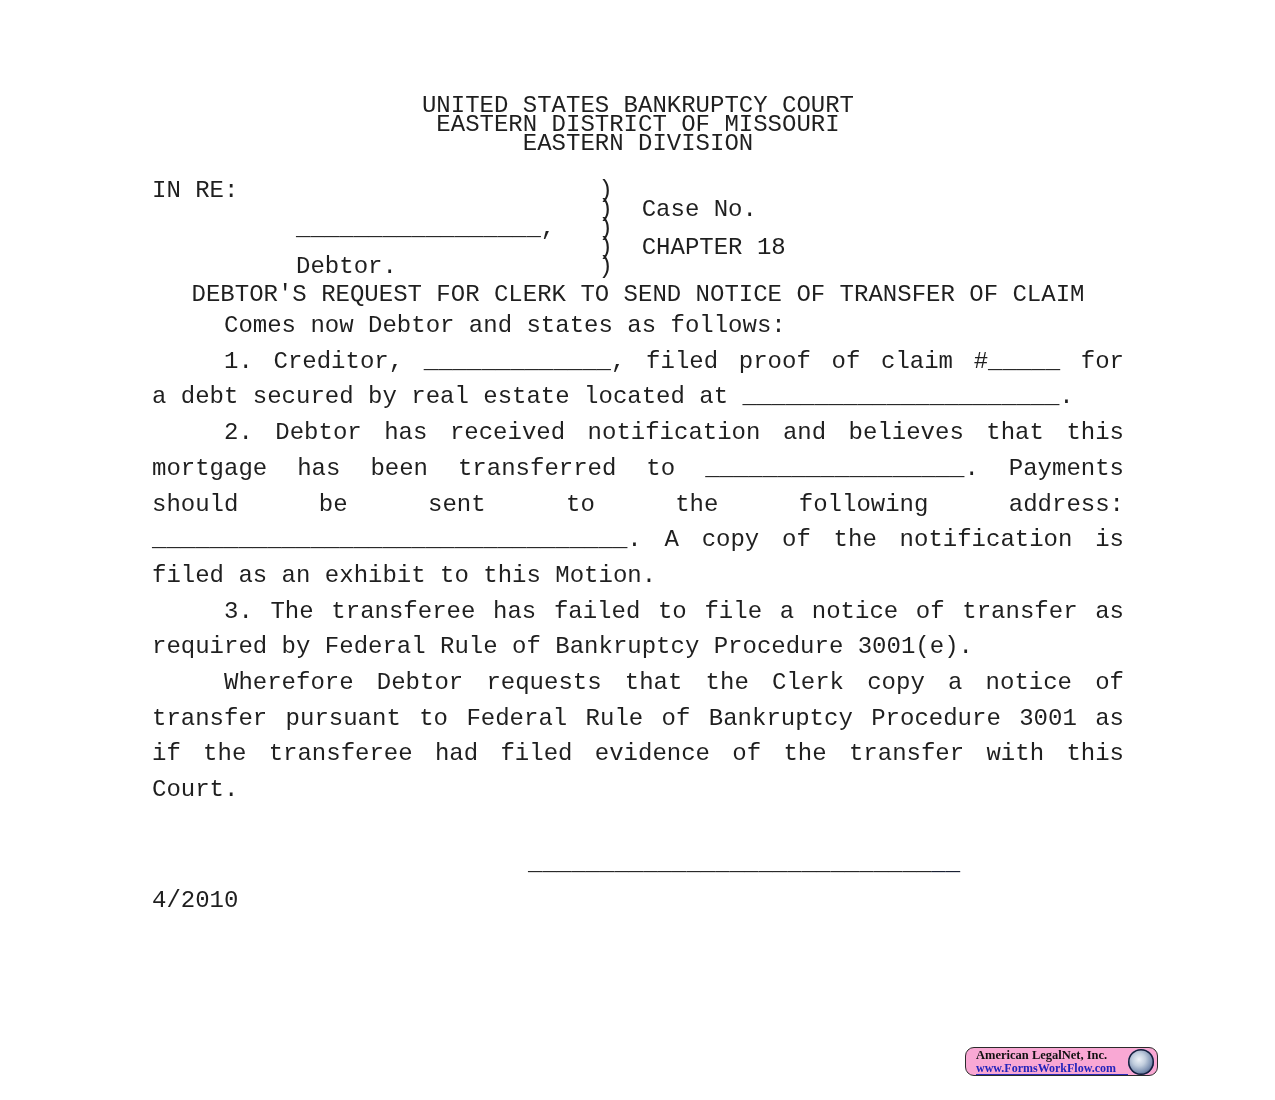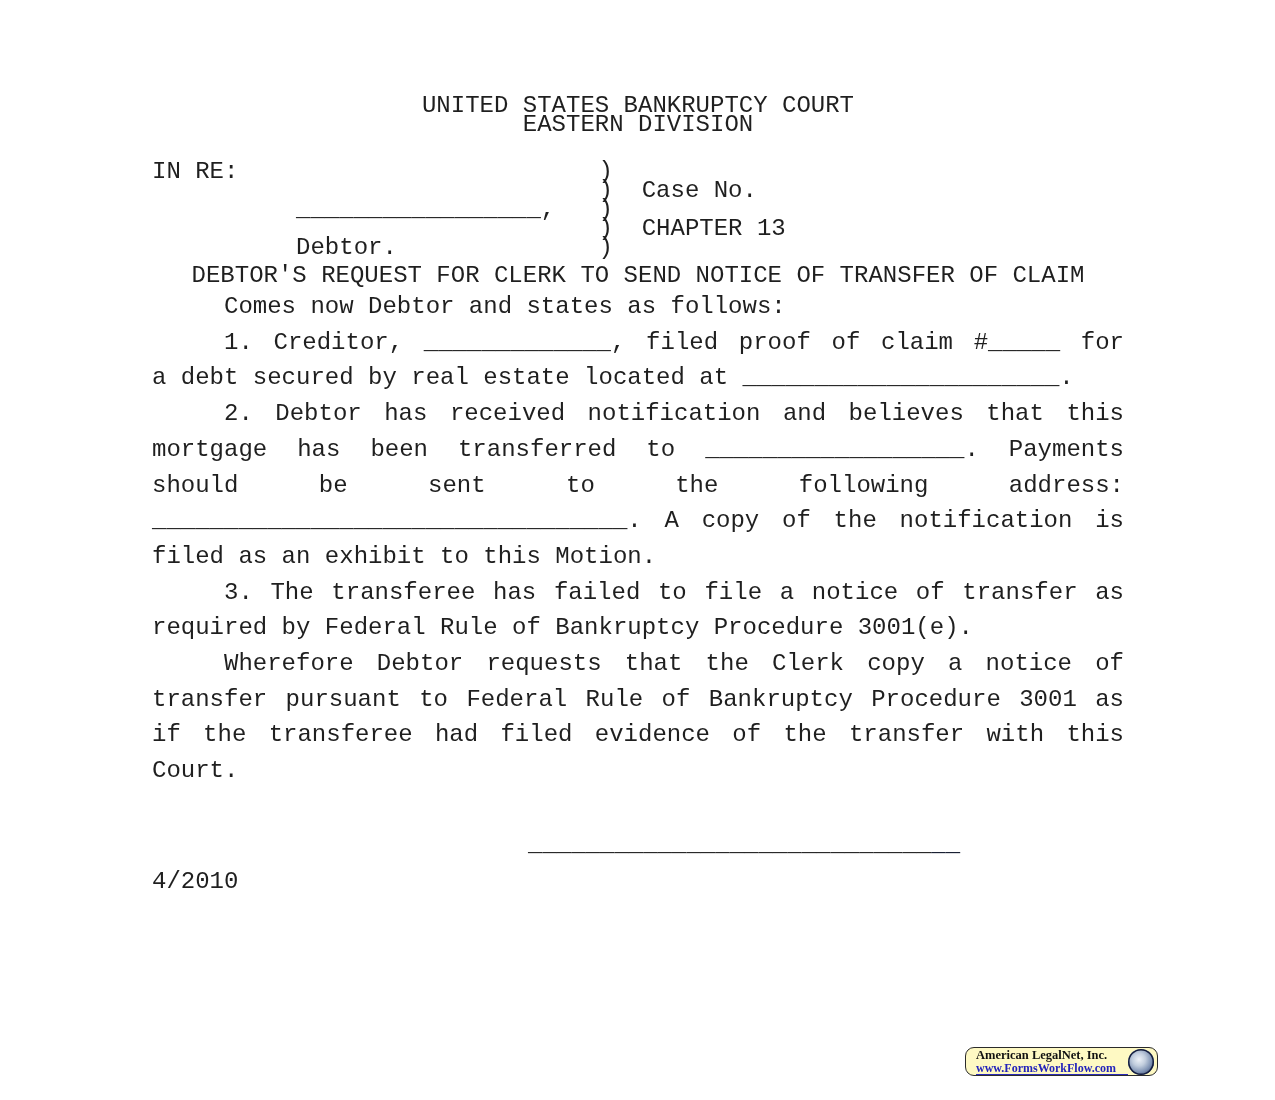--- a/index.html
+++ b/index.html
@@ -71,21 +71,21 @@
   }
   
   .vendor-box {
     position: absolute;
     left: 965px;
     top: 1047px;
     width: 193px;
     height: 29px;
     border: 1.5px solid #2b2b2b;
     border-radius: 9px;
-    background: #fef9c3;
+    background: #f9a8d4;
     display: flex;
     align-items: center;
     padding: 1px 4px 1px 10px;
     box-sizing: border-box;
   }
   .vendor-text {
     flex: 1;
     font-family: "Liberation Serif", "DejaVu Serif", serif;
     font-weight: bold;
     line-height: 12px;
@@ -113,28 +113,29 @@
   }
 </style>
 </head>
 <body>
 
 <div class="page">
   <div class="content">
 
     <div class="court-header" id="court-header">
         <div class="court-line">UNITED STATES BANKRUPTCY COURT</div>
+        <div class="court-line">EASTERN DISTRICT OF MISSOURI</div>
         <div class="court-line">EASTERN DIVISION</div>
       </div>
 
     <div class="caption" id="caption">
         <div class="caption-row">IN RE:                         )</div>
         <div class="caption-row">                               )  Case No.</div>
         <div class="caption-row">          _________________,   )</div>
-        <div class="caption-row">                               )  CHAPTER 13</div>
+        <div class="caption-row">                               )  CHAPTER 18</div>
         <div class="caption-row">          Debtor.              )</div>
       </div>
 
     <div class="doc-title">DEBTOR'S REQUEST FOR CLERK TO SEND NOTICE OF TRANSFER OF CLAIM</div>
 
     <div class="body" id="body-paragraphs">
         <div class="body-line first last">Comes now Debtor and states as follows:</div>
         <div class="body-line first">1.  Creditor, _____________, filed proof of claim #_____ for</div>
         <div class="body-line last">a debt secured by real estate located at ______________________.</div>
         <div class="body-line first">2.  Debtor has received notification and believes that this</div>

